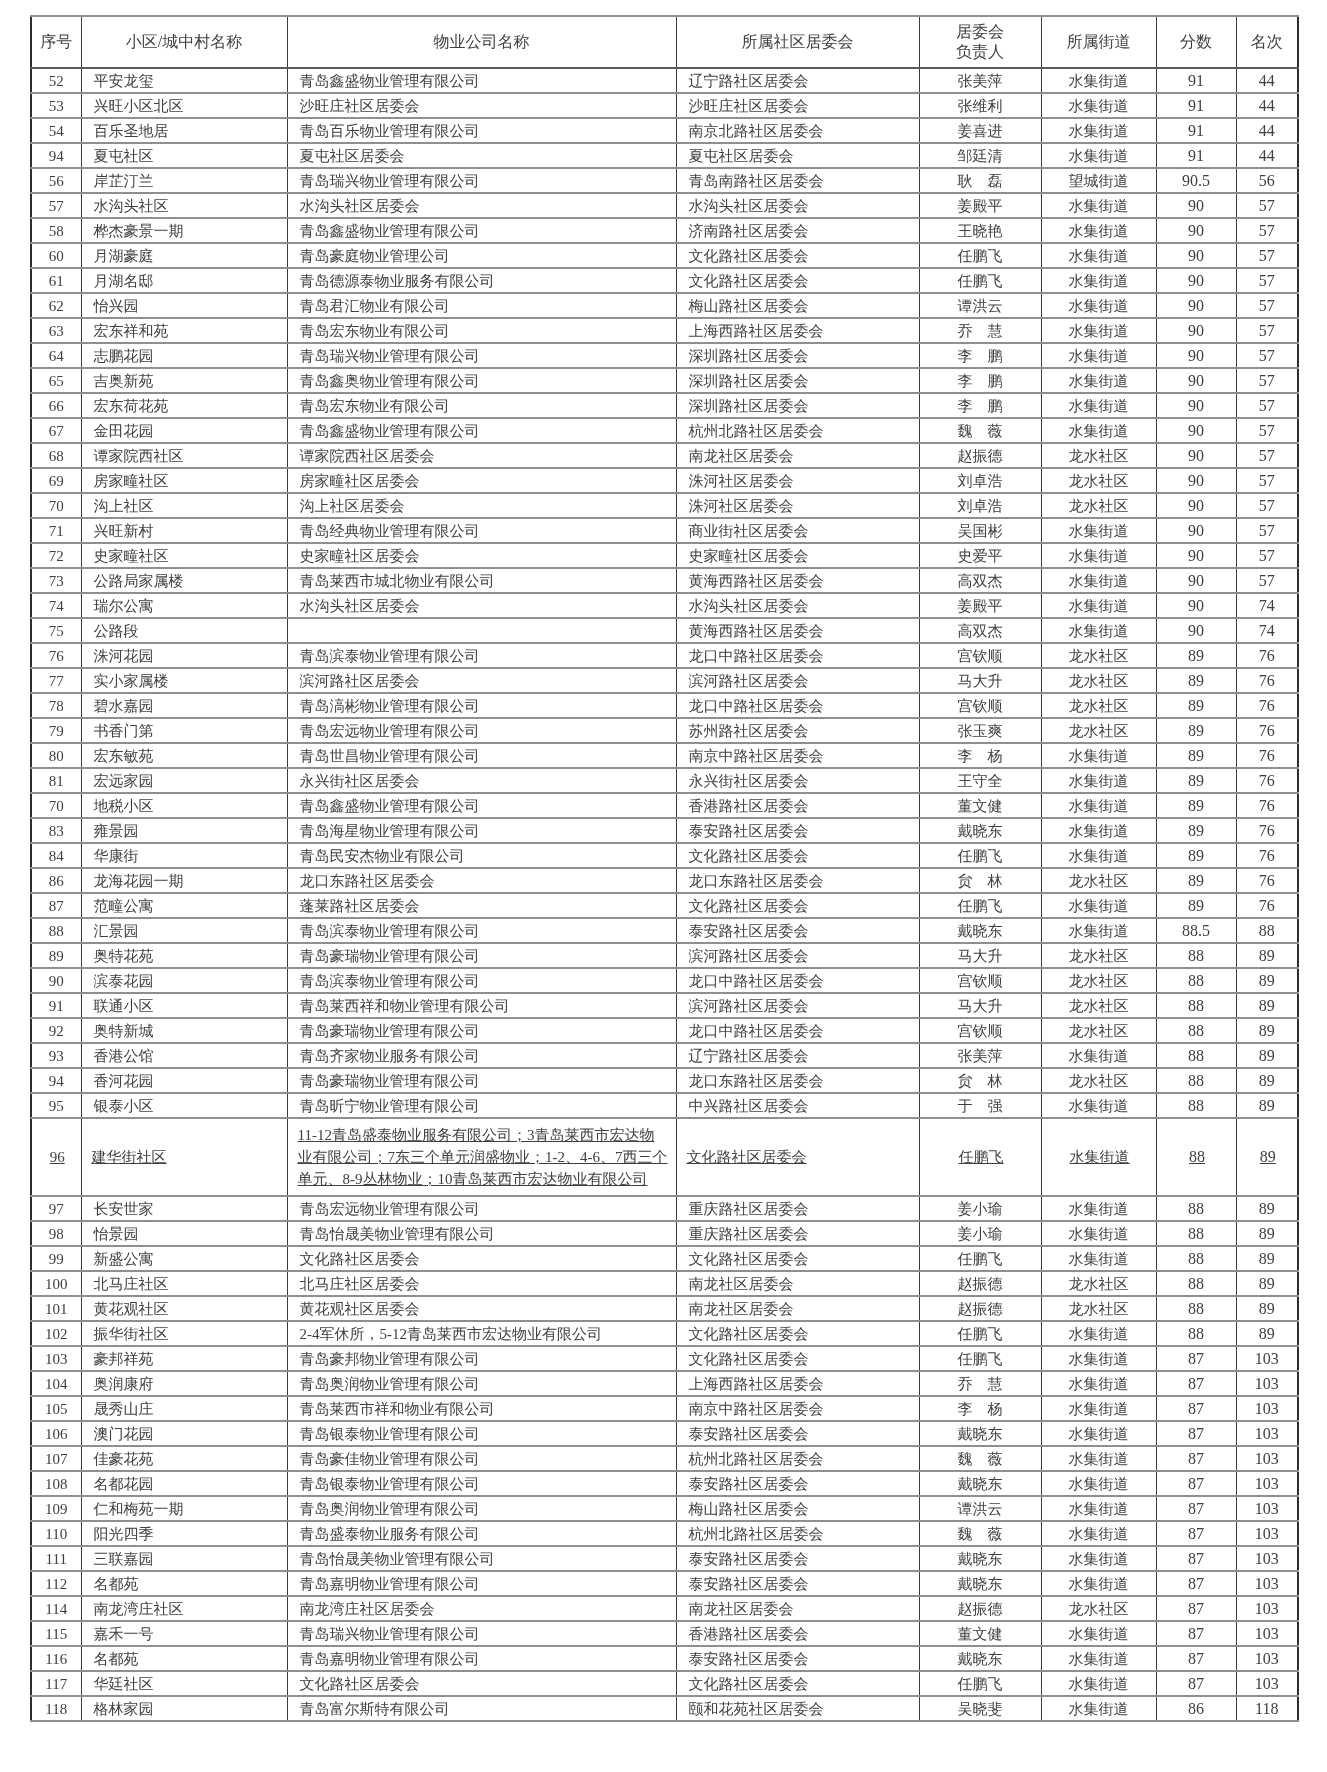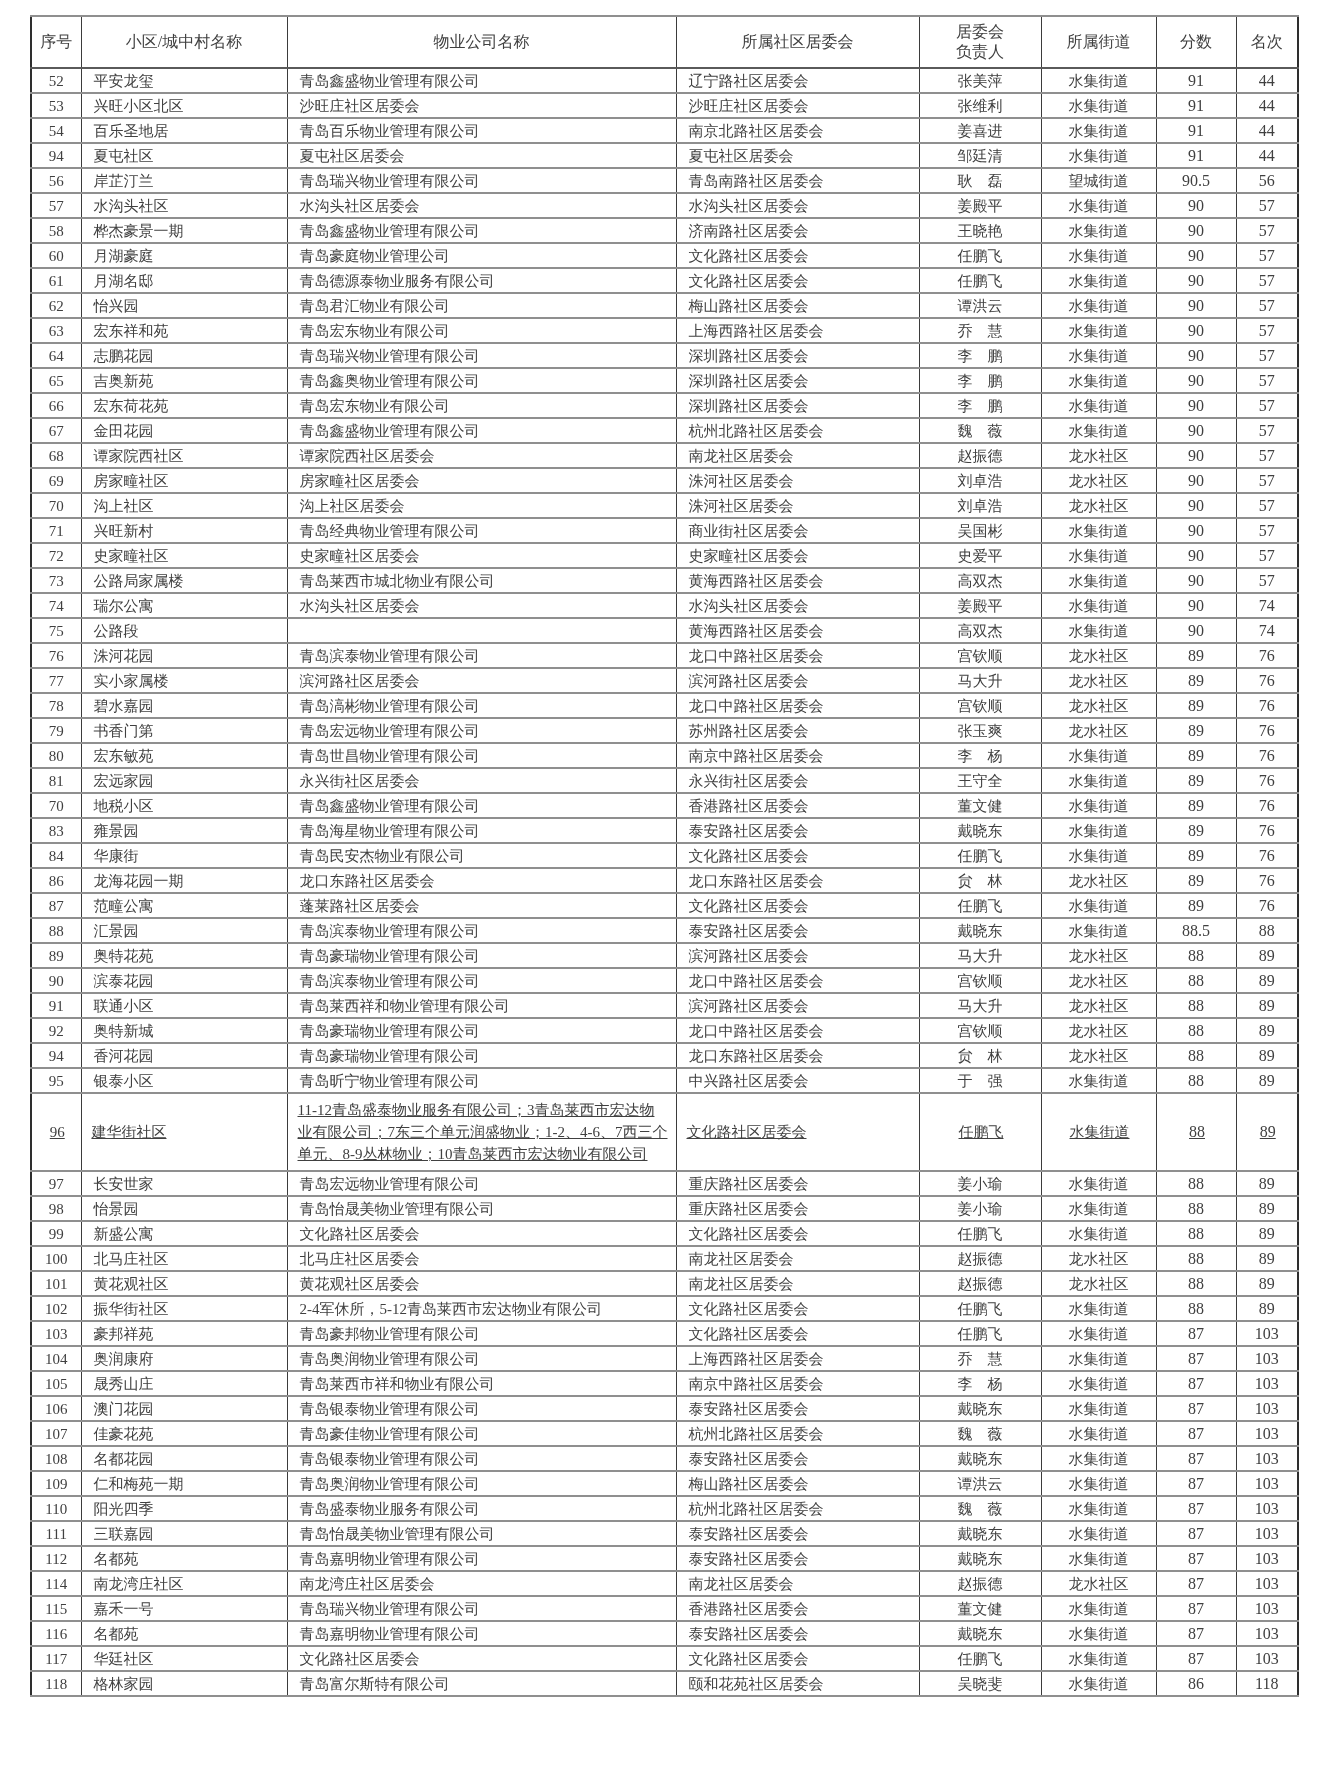--- a/index.html
+++ b/index.html
@@ -472,20 +472,30 @@
           <td class="c">92</td>
           <td class="l">奥特新城</td>
           <td class="l">青岛豪瑞物业管理有限公司</td>
           <td class="l">龙口中路社区居委会</td>
           <td class="c">宫钦顺</td>
           <td class="c">龙水社区</td>
           <td class="num">88</td>
           <td class="num">89</td>
         </tr>
         <tr>
+          <td class="c">93</td>
+          <td class="l">香港公馆</td>
+          <td class="l">青岛齐家物业服务有限公司</td>
+          <td class="l">辽宁路社区居委会</td>
+          <td class="c">张美萍</td>
+          <td class="c">水集街道</td>
+          <td class="num">88</td>
+          <td class="num">89</td>
+        </tr>
+        <tr>
           <td class="c">94</td>
           <td class="l">香河花园</td>
           <td class="l">青岛豪瑞物业管理有限公司</td>
           <td class="l">龙口东路社区居委会</td>
           <td class="c">贠　林</td>
           <td class="c">龙水社区</td>
           <td class="num">88</td>
           <td class="num">89</td>
         </tr>
         <tr>

